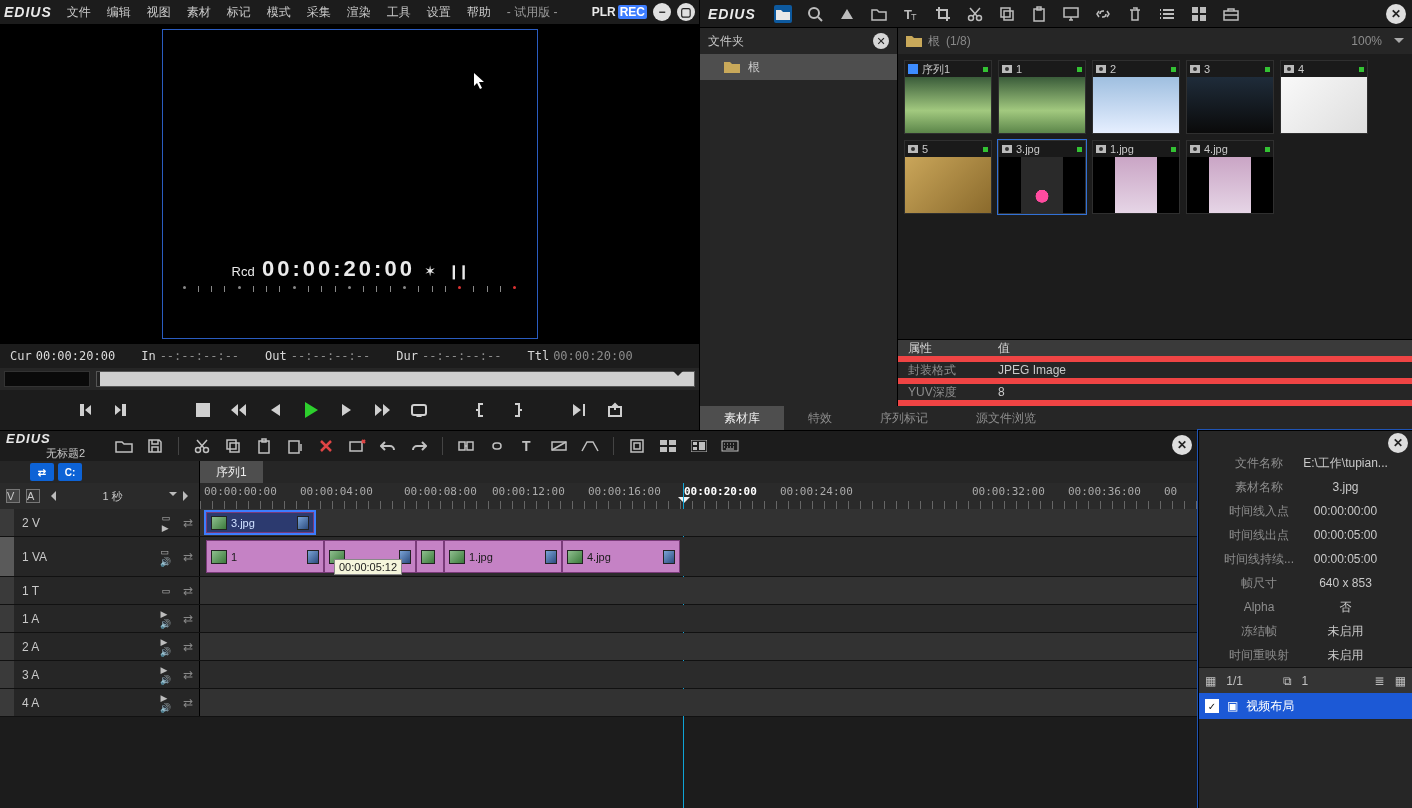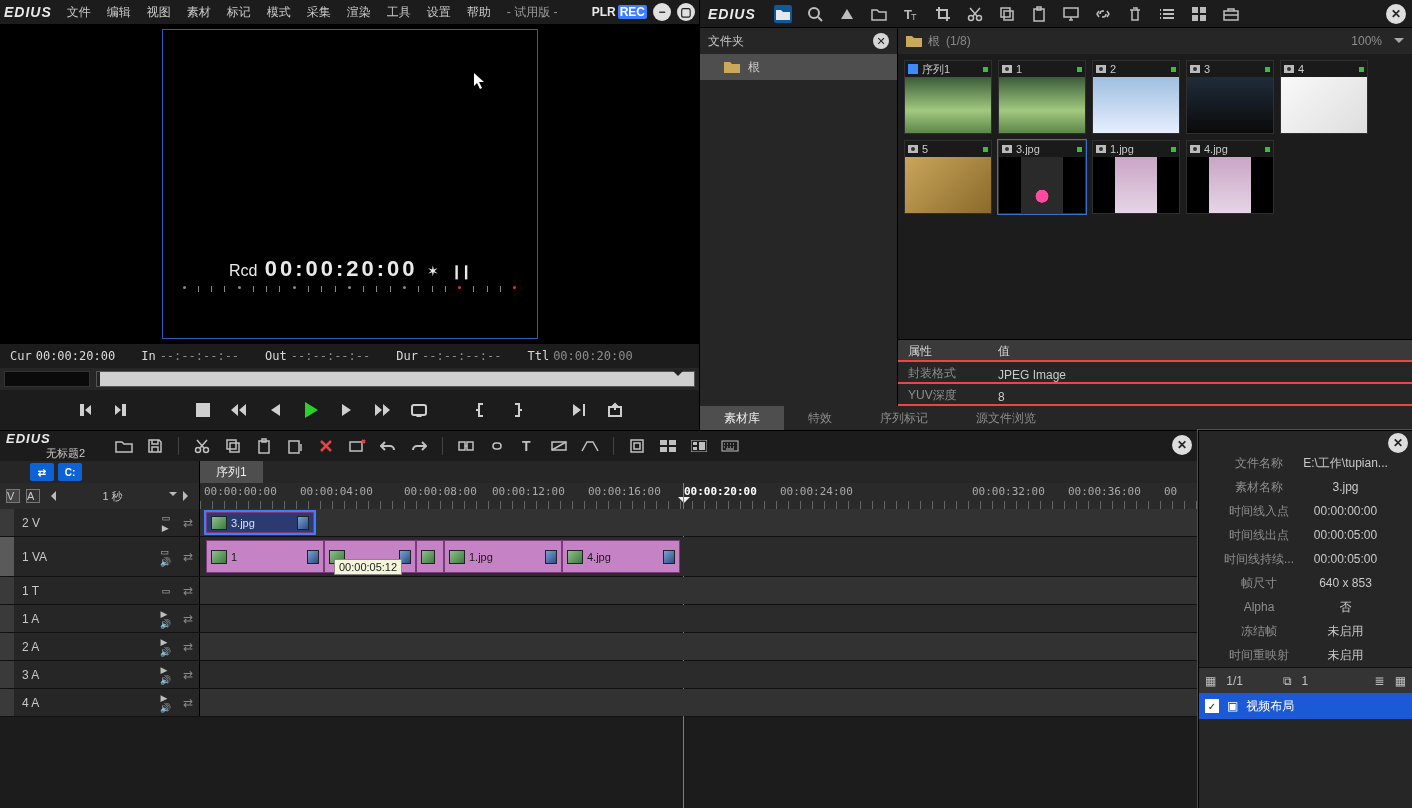--- a/index.html
+++ b/index.html
@@ -32,21 +32,21 @@
   .menu-item{padding:2px 7px;color:var(--txt);cursor:default;}
   .menu-spacer{flex:1;}
   .plr{font-weight:bold;color:#e9e9e9;font-size:12px;display:flex;align-items:center;gap:2px;}
   .plr .rec{background:#3d7dff;color:#fff;padding:0 2px;border-radius:2px;}
   .round-btn{width:18px;height:18px;border-radius:50%;background:#e0e0e0;display:flex;align-items:center;justify-content:center;margin-left:4px;color:#222;font-weight:bold;}
 
   .viewer-area{flex:1;background:#000;display:flex;align-items:center;justify-content:center;position:relative;}
   .viewer-canvas{width:376px;height:310px;border:1px solid #2a5cc0;position:relative;background:#000;}
   .viewer-cursor{position:absolute;left:310px;top:42px;}
   .rcd-line{position:absolute;left:0;right:0;top:226px;text-align:center;font-family:Arial;color:#eaeaea;}
-  .rcd-line .lbl{font-size:16px;margin-right:4px;}
+  .rcd-line .lbl{font-size:13px;margin-right:4px;}
   .rcd-line .tc{font-size:22px;letter-spacing:3px;font-weight:bold;}
   .rcd-line .star{font-size:14px;margin-left:6px;}
   .rcd-line .pause{font-size:14px;margin-left:12px;letter-spacing:-2px;}
   .tick-row{position:absolute;left:20px;right:20px;top:256px;display:flex;justify-content:space-between;}
   .tick-row span{width:1px;height:6px;background:#888;display:inline-block;}
   .tick-row .dot{width:3px;height:3px;border-radius:50%;background:#888;}
   .tick-row .r{background:#d33;}
 
   .tc-row{display:flex;background:var(--bg1);height:24px;align-items:center;padding:0 10px;gap:26px;font-family:"Consolas",monospace;font-size:12px;color:var(--txt-dim);}
   .tc-row b{color:#d8d8d8;font-weight:normal;margin-right:4px;}
@@ -83,21 +83,21 @@
   .thumb-grid{flex:1;padding:6px;display:flex;flex-wrap:wrap;align-content:flex-start;gap:6px;background:var(--bg1);overflow:hidden;}
   .thumb{width:88px;background:#121212;border:1px solid #2f2f2f;display:flex;flex-direction:column;}
   .thumb.sel{outline:1px solid #3271d6;}
   .thumb .cap{height:16px;display:flex;align-items:center;gap:4px;padding:0 3px;font-size:11px;background:#1a1a1a;}
   .thumb .cap .dot{width:5px;height:5px;background:#33c233;margin-left:auto;}
   .thumb .img{height:56px;display:flex;align-items:center;justify-content:center;background:#000;}
   .thumb .img.pillar{padding:0 22px;}
   .thumb .img .ph{width:100%;height:100%;}
 
   .prop-table{background:var(--bg2);border-top:1px solid #000;}
-  .prop-row{display:flex;height:22px;align-items:flex-end;border-bottom:2px solid #ef4444;}
+  .prop-row{display:flex;height:22px;align-items:center;border-bottom:6px solid #ef4444;}
   .prop-row .k{width:100px;padding-left:10px;color:var(--txt-dim);}
   .prop-row .v{flex:1;color:var(--txt);}
   .prop-row.hd{background:#3a3a3a;}
   .prop-row.hd .k,.prop-row.hd .v{color:#d6d6d6;}
 
   .bin-tabs{display:flex;height:24px;background:var(--bg2);align-items:stretch;}
   .bin-tab{padding:0 24px;display:flex;align-items:center;color:var(--txt-dim);}
   .bin-tab.active{background:#4e4e4e;color:#eee;}
 
   

